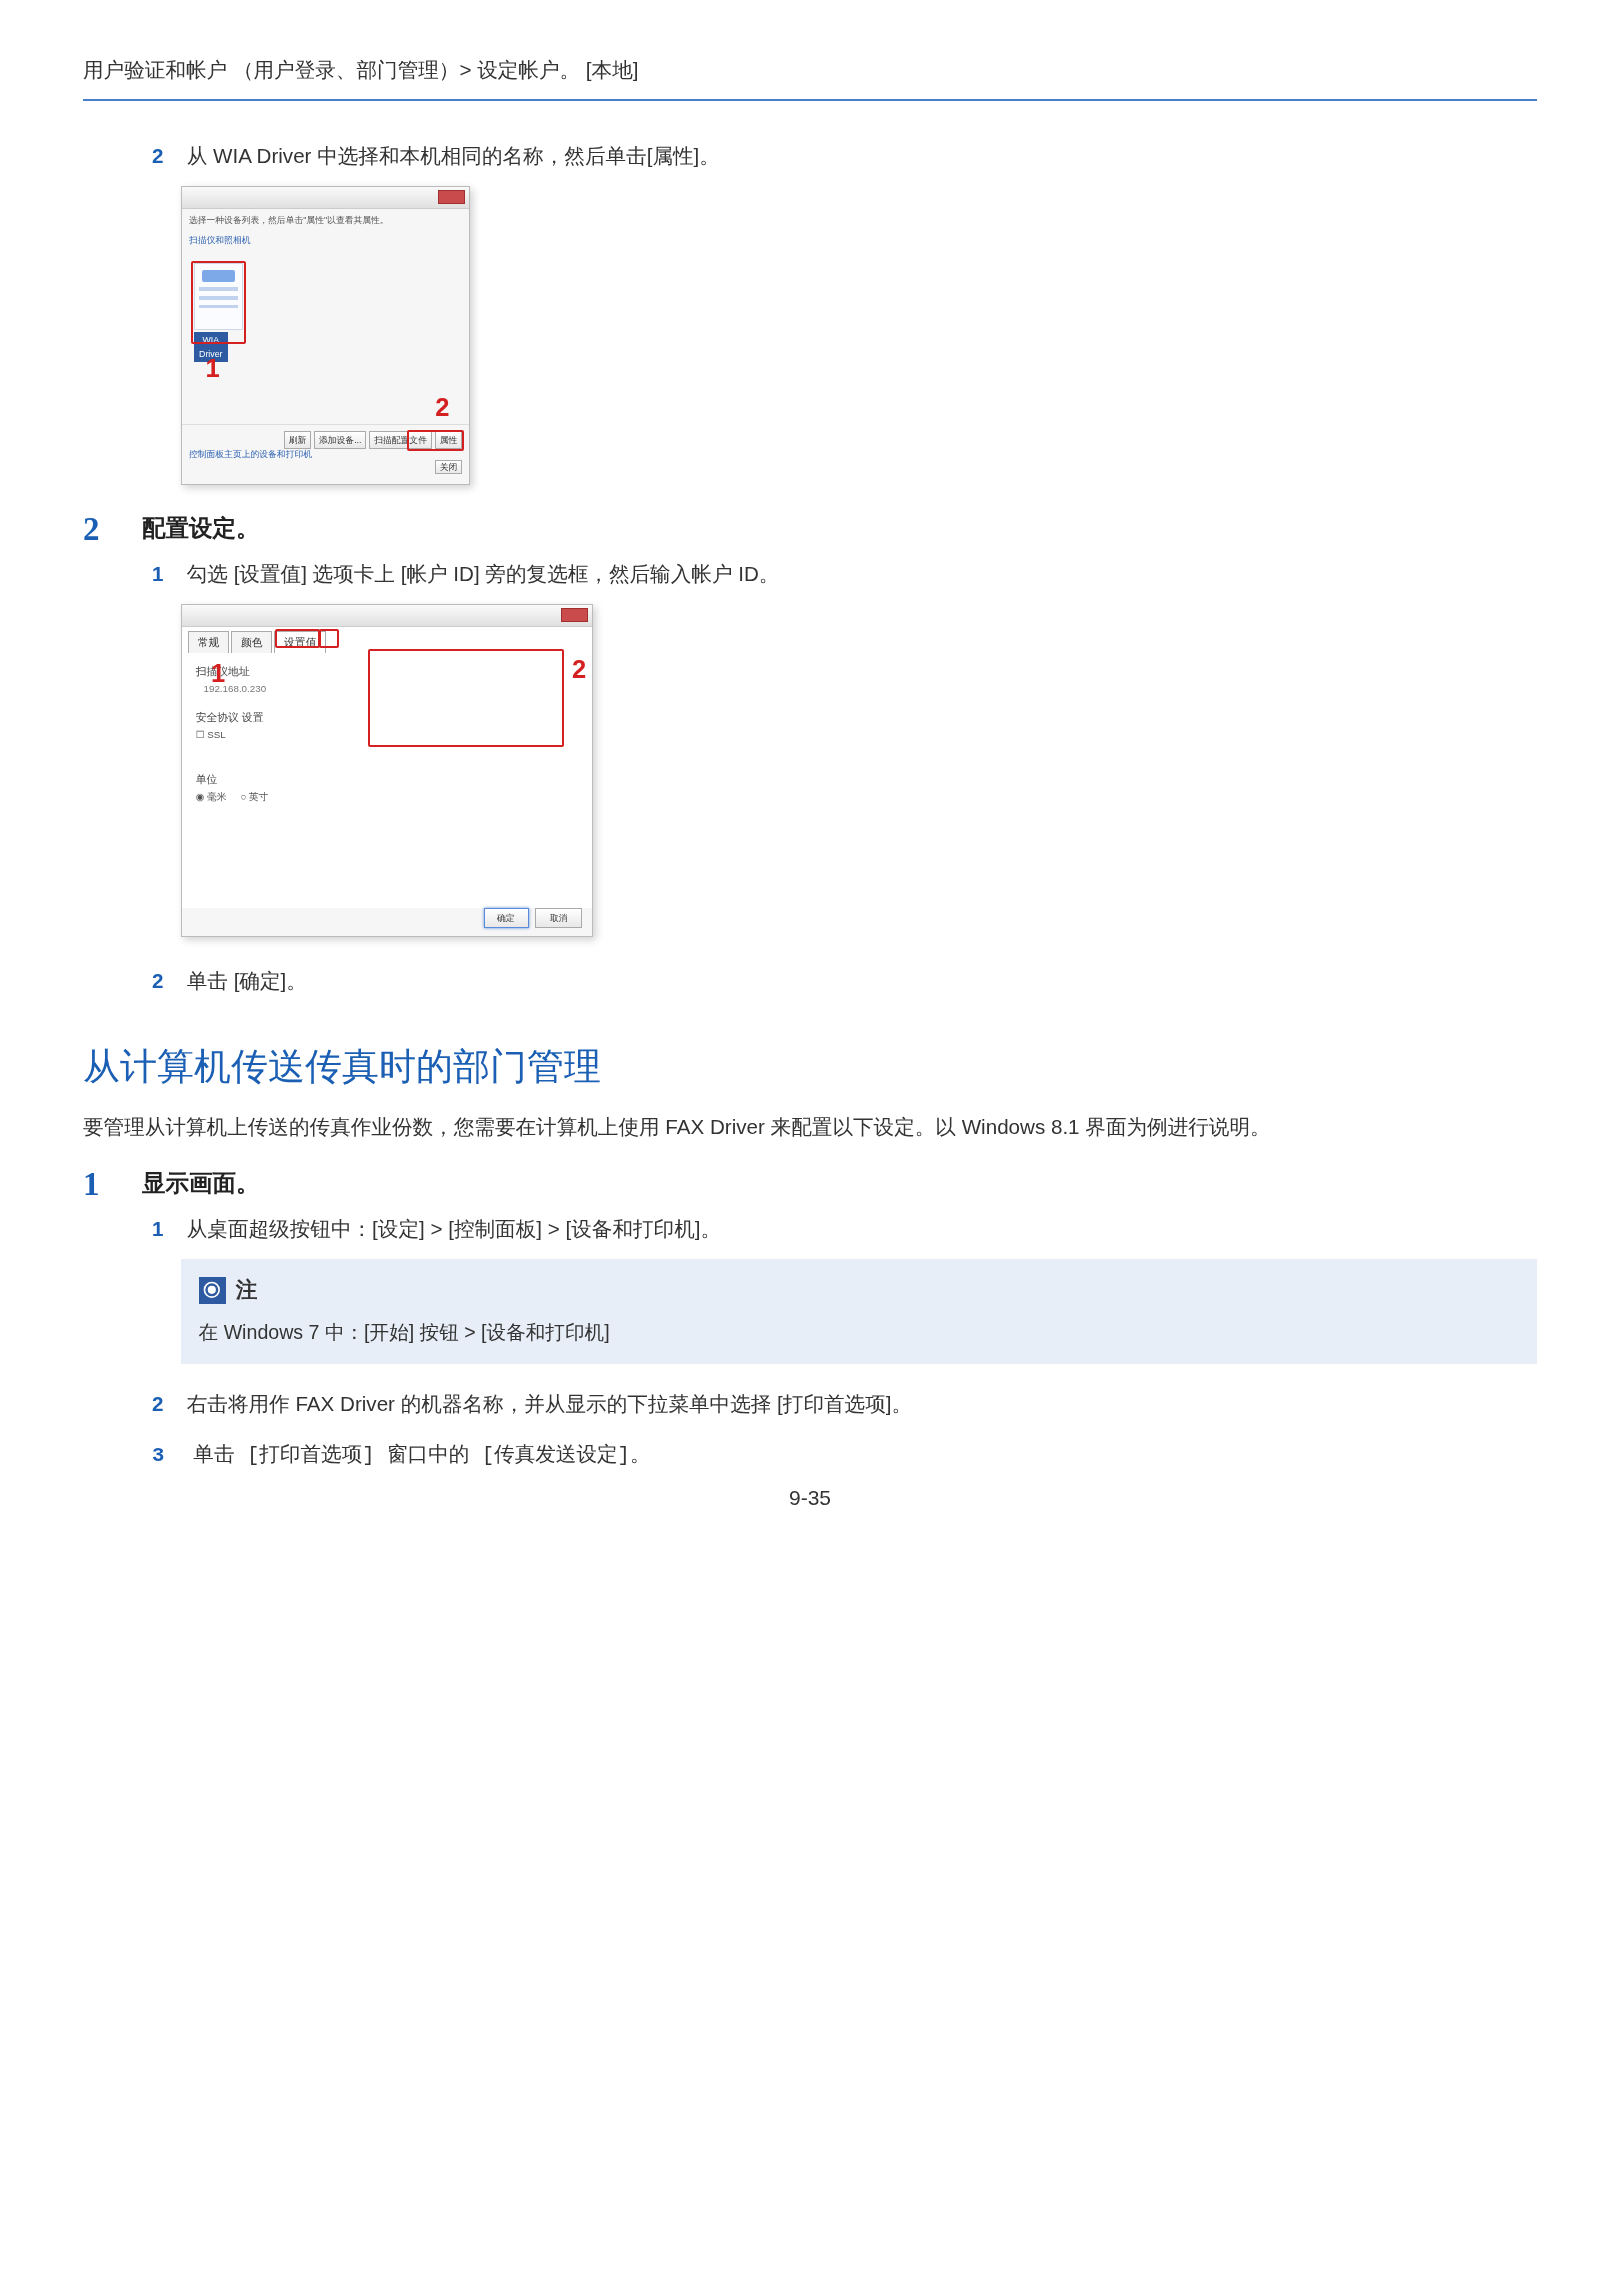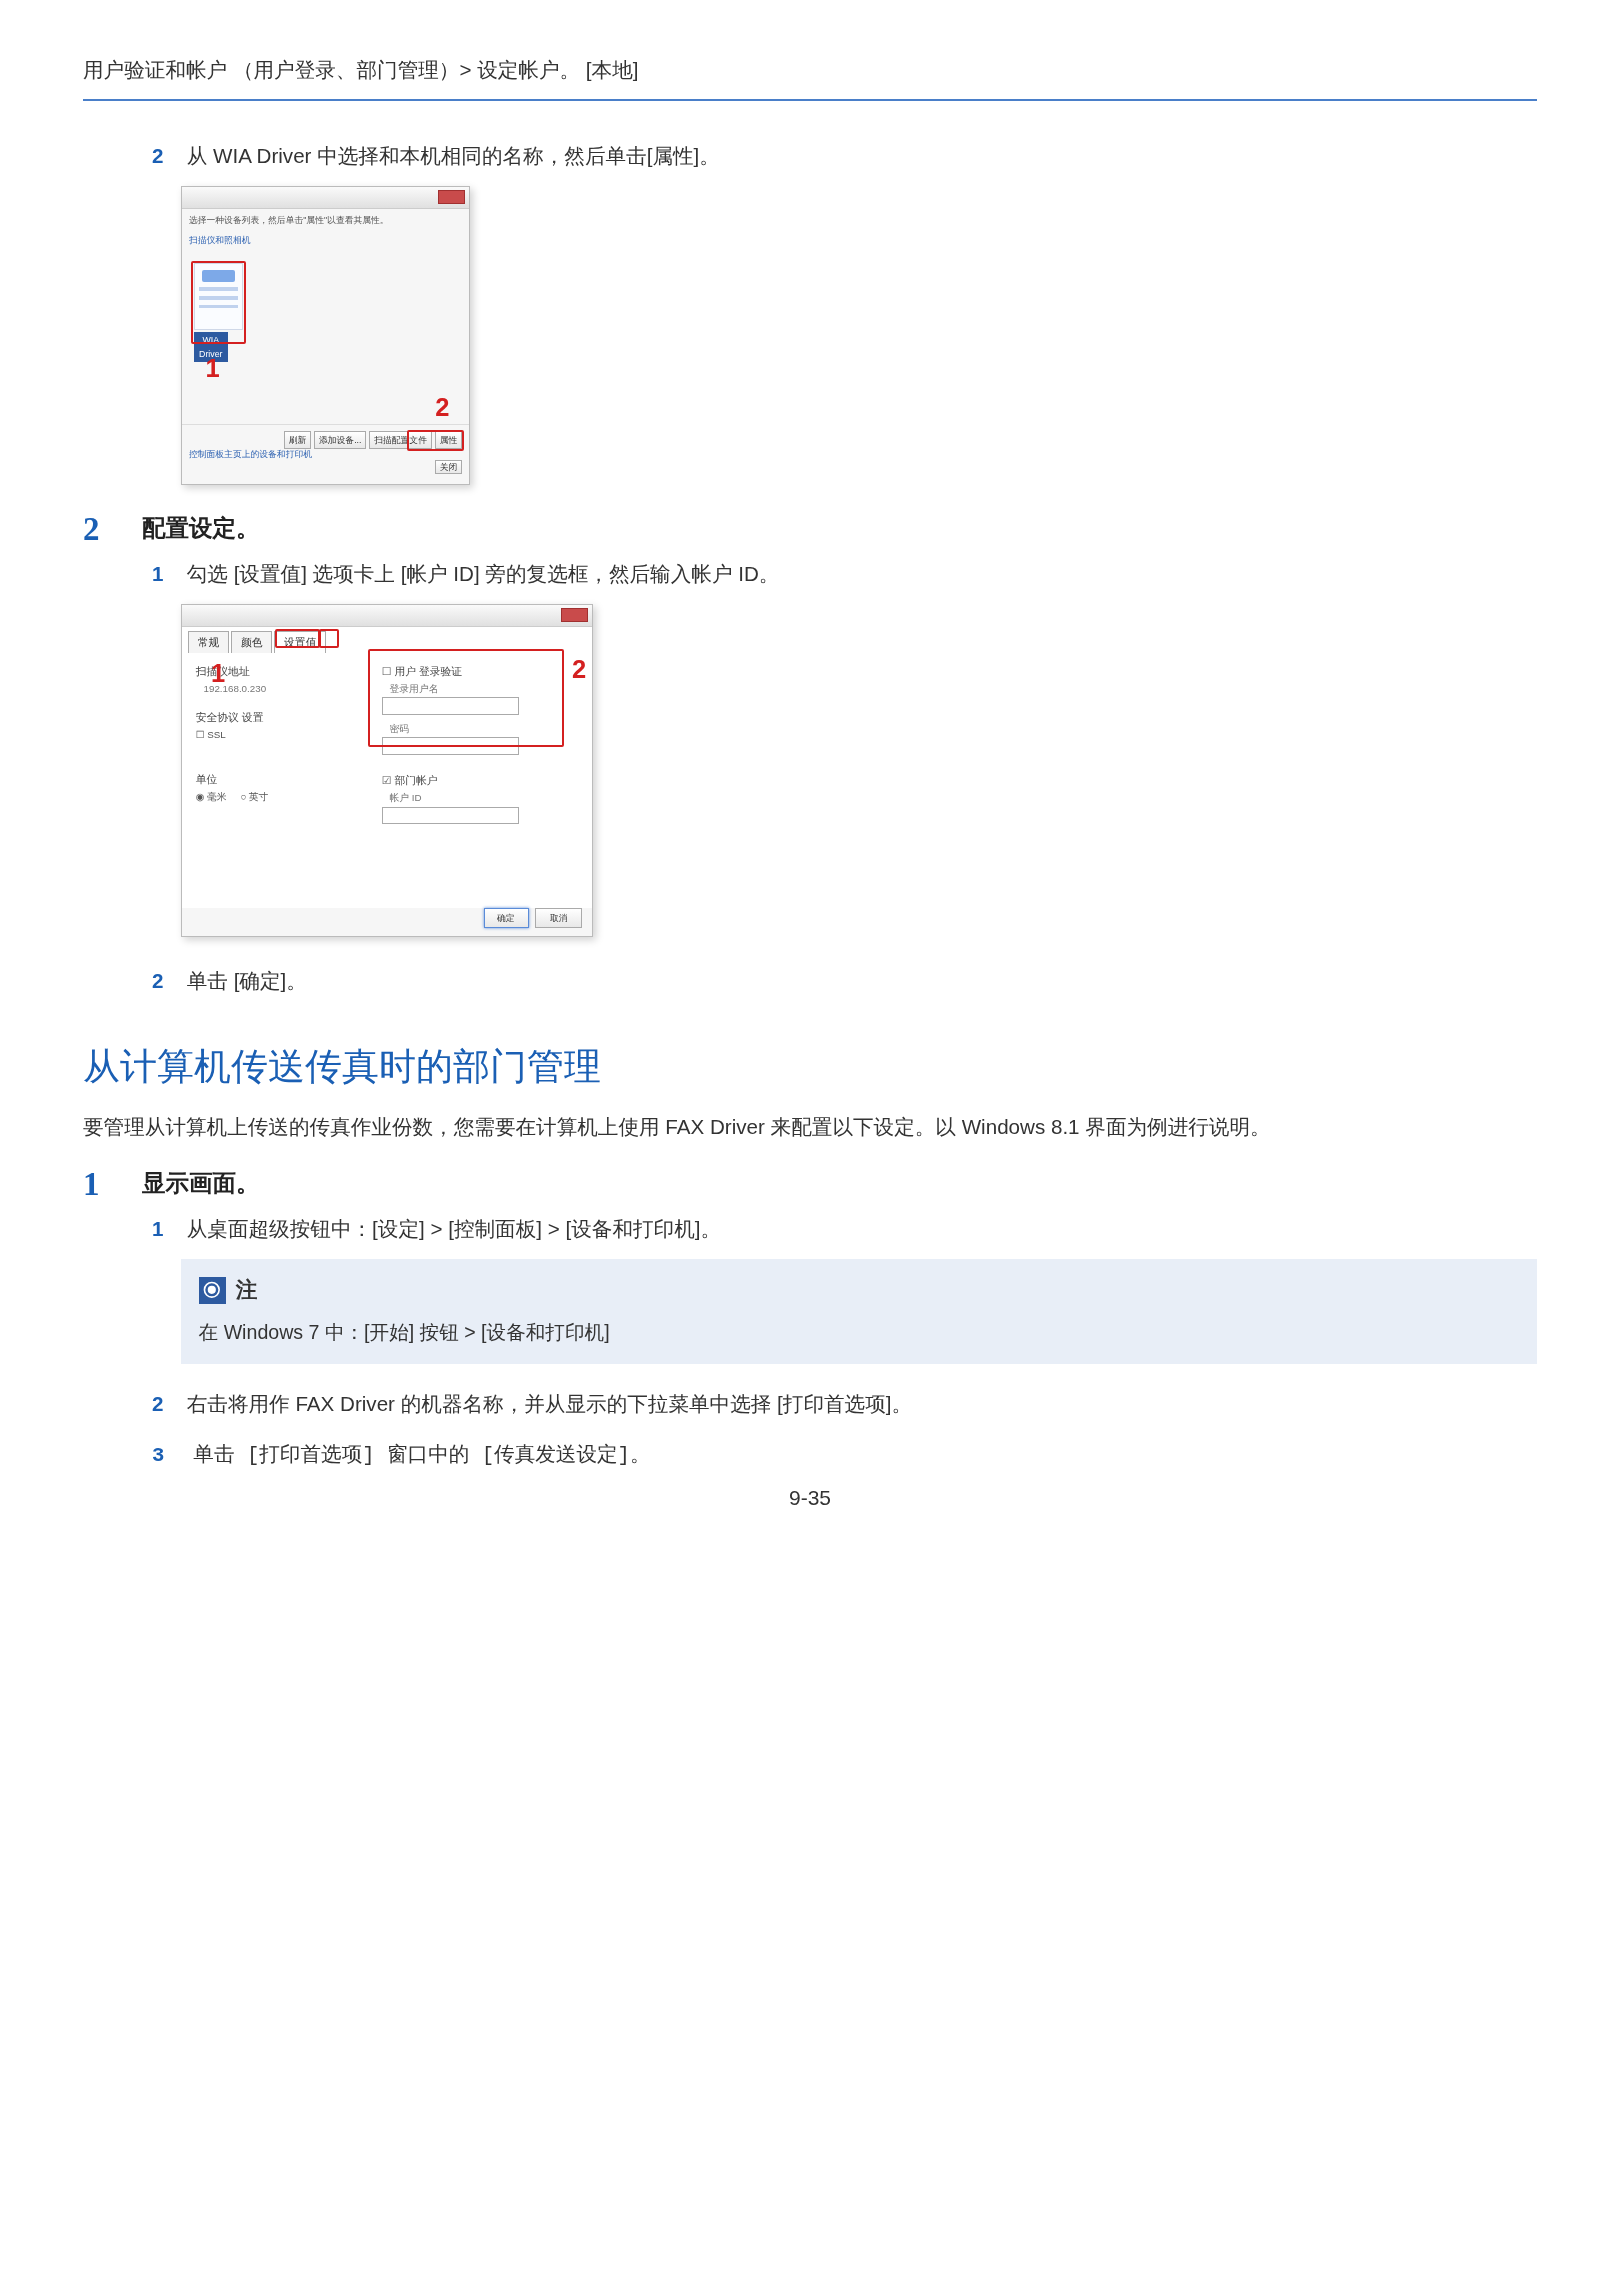--- a/index.html
+++ b/index.html
@@ -258,32 +258,20 @@
       <div style="width:157px;">
         <div class="fig2-field"><span class="fig2-label">扫描仪地址</span><br><span class="fig2-val">192.168.0.230</span></div>
         <div class="red-num" style="left:29px; top:0;">1</div>
         <div class="fig2-field" style="margin-top:11.8px;"><span class="fig2-label">安全协议 设置</span><br>
           <span style="font-size:9.8px;">☐ <span>SSL</span></span>
         </div>
         <div class="fig2-field" style="margin-top:27.4px;"><span class="fig2-label">单位</span><br>
           <span style="font-size:9.8px;">◉ <span>毫米</span> &nbsp;&nbsp;&nbsp; ○ <span>英寸</span></span>
         </div>
       </div>
-      <div style="width:176px;">
-        <div class="fig2-field">☐ <span class="fig2-label">用户 登录验证</span><br>
-          <span class="fig2-val">登录用户名</span><br>
-          <span class="fig2-input"></span><br>
-          <span class="fig2-val">密码</span><br>
-          <span class="fig2-input"></span>
-        </div>
-        <div class="fig2-field" style="margin-top:11.8px;">☑ <span class="fig2-label">部门帐户</span><br>
-          <span class="fig2-val">帐户 ID</span><br>
-          <span class="fig2-input"></span>
-        </div>
-      </div>
     </div>
     <div class="red-box" style="left:186px; top:-3.9px; width:196px; height:98px;"></div>
     <div class="red-num" style="right:5.9px; top:-3.9px;">2</div>
   </div>
   <div class="fig2-footer">
     <span class="fig1-btn primary">确定</span>
     <span class="fig1-btn">取消</span>
   </div>
 </div>
 

